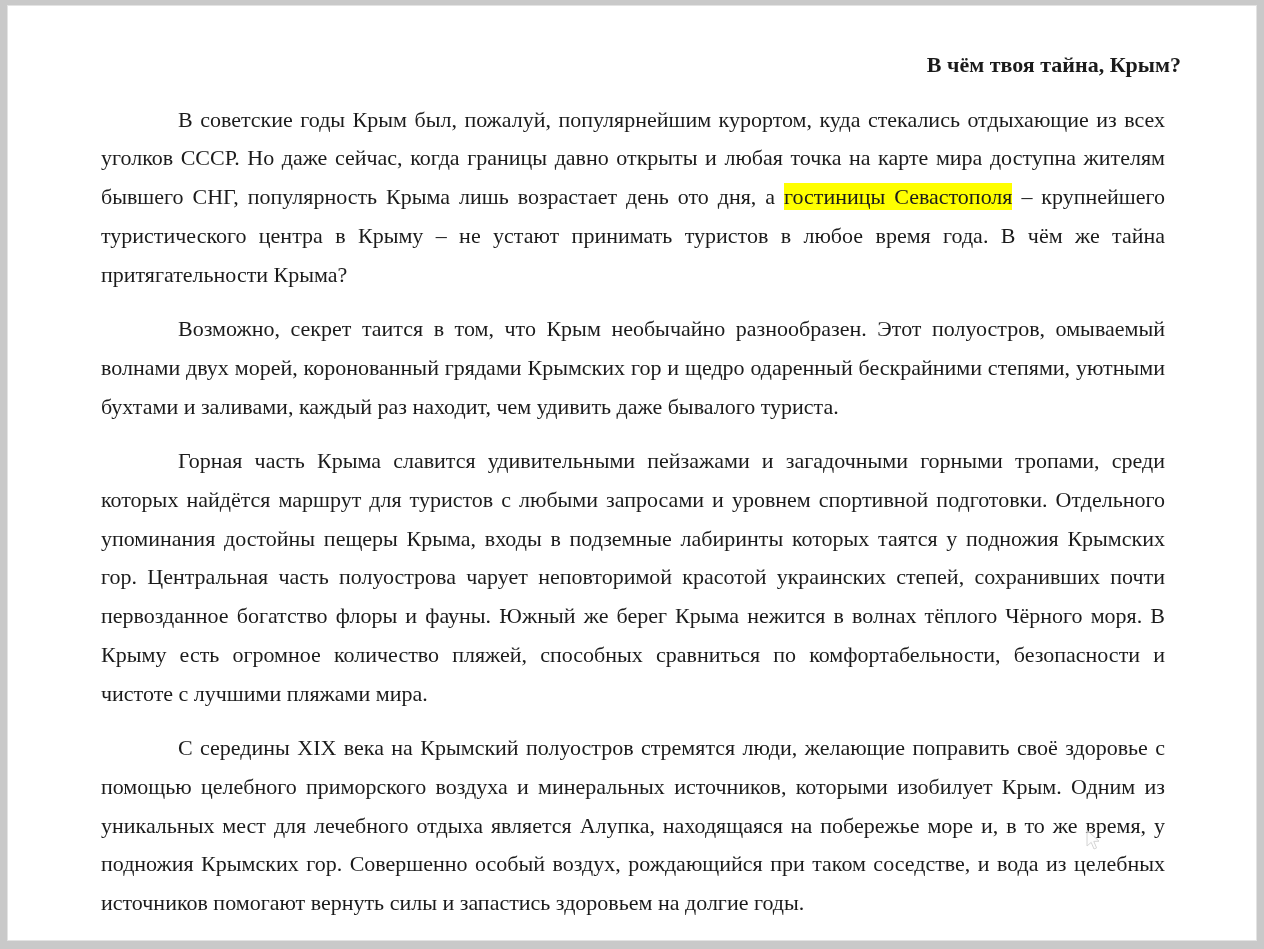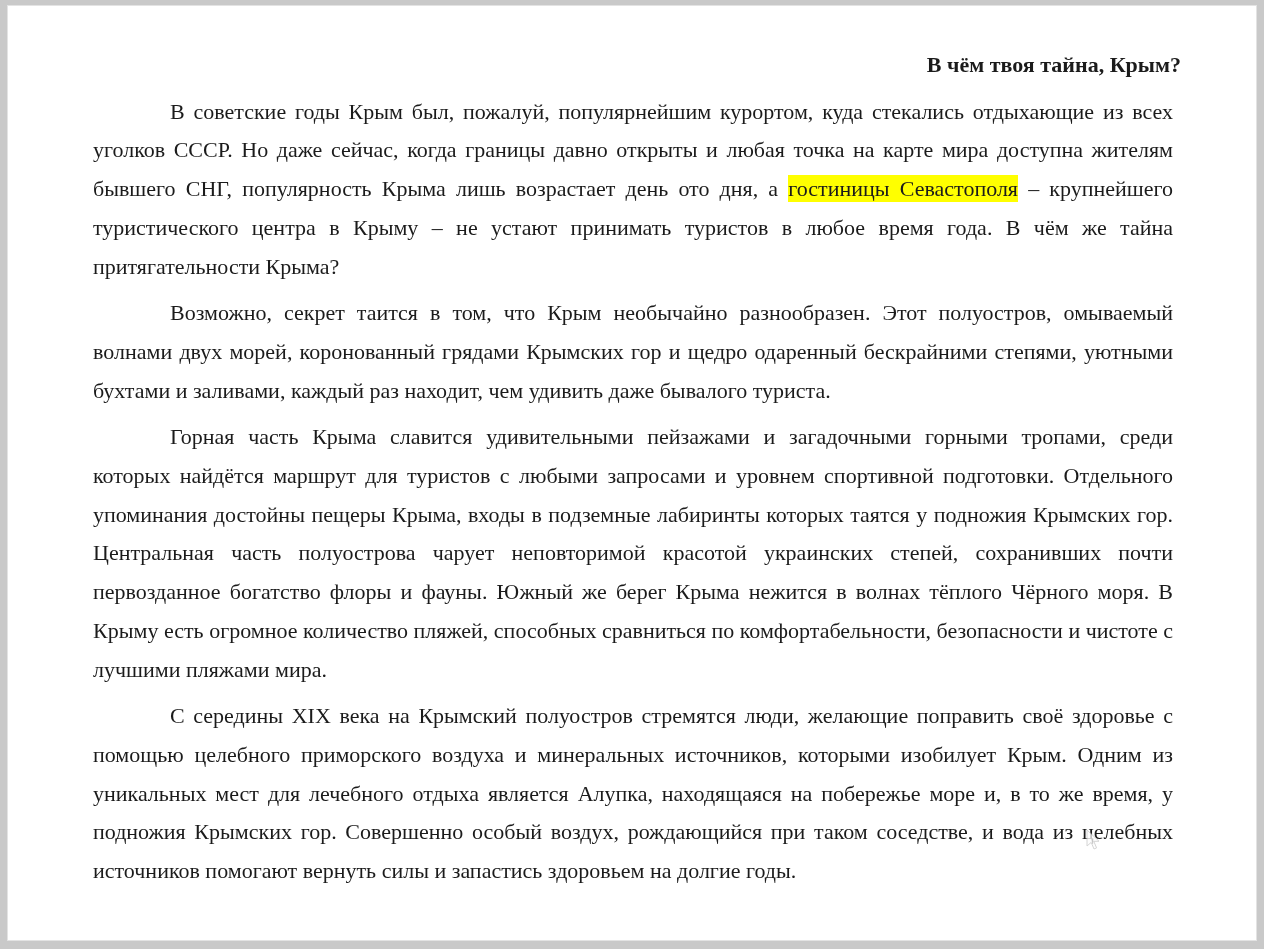--- a/index.html
+++ b/index.html
@@ -31,21 +31,21 @@
   }
   .doc-title {
     margin: 0;
     font-size: 22px;
     line-height: 38.7px;
     font-weight: bold;
     text-align: right;
     font-family: Liberation Serif, serif;
   }
   .content p {
-    margin: 8px;
+    margin: 16px;
     text-indent: 77px;
   }
   .hl {
     background: var(--hl, #ffff00);
     padding: 1px 0;
   }
   .mouse-cursor {
     position: absolute;
     left: 1086px;
     top: 829px;

